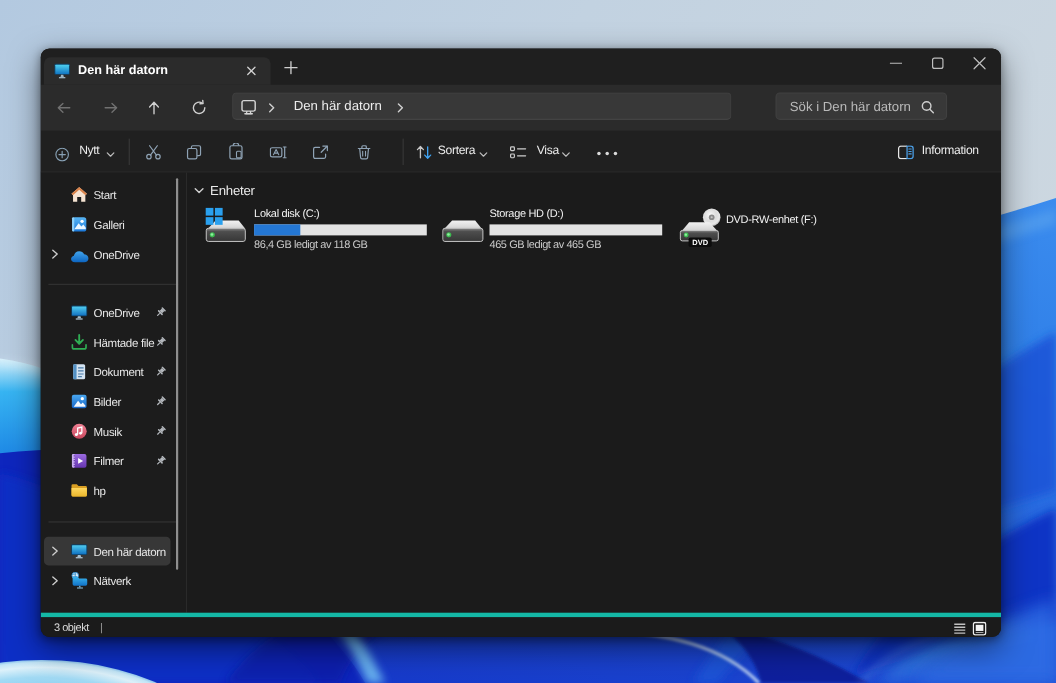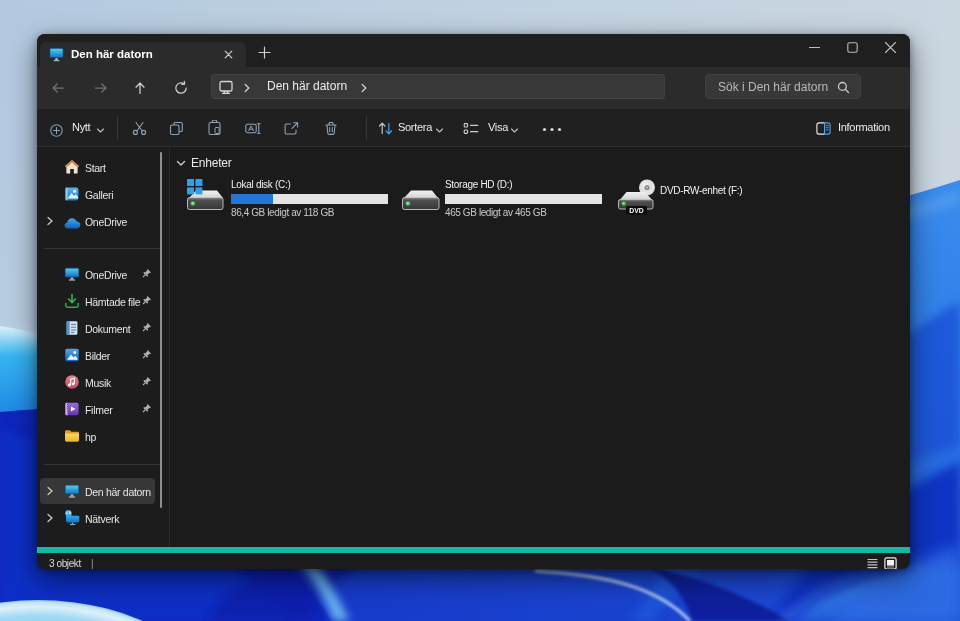--- a/index.html
+++ b/index.html
@@ -1,18 +1,18 @@
 <!DOCTYPE html>
 <html><head>
 <meta charset="utf-8">
 <style>
   html,body{margin:0;padding:0;width:960px;height:621px;overflow:hidden;background:#b9cee2;}
   *{box-sizing:border-box;font-family:"Liberation Sans",sans-serif;}
   .wall{position:absolute;left:0;top:0;width:960px;height:621px;}
-  .win{position:absolute;left:37px;top:34px;width:873px;height:535px;background:#1b1b1b;border-radius:8px;box-shadow:0 10px 28px rgba(0,0,0,.5),0 2px 8px rgba(0,0,0,.35);overflow:hidden;}
+  .win{position:absolute;left:37px;top:44px;width:873px;height:535px;background:#1b1b1b;border-radius:8px;box-shadow:0 10px 28px rgba(0,0,0,.5),0 2px 8px rgba(0,0,0,.35);overflow:hidden;}
   .titlebar{position:absolute;left:0;top:0;width:100%;height:33px;background:#1f1f1f;}
   .tab{position:absolute;left:3px;top:8px;width:206px;height:25px;background:#2b2b2b;border-radius:6px 6px 0 0;}
   .tab .ticon{position:absolute;left:9px;top:5px;}
   .tab .ttxt{position:absolute;left:31px;top:6px;font-size:11.5px;font-weight:bold;color:#fff;letter-spacing:0px;}
   .tclose{position:absolute;left:180px;top:4px;width:17px;height:17px;color:#c8c8c8;font-size:12px;text-align:center;line-height:17px;}
   .newtab{position:absolute;left:212px;top:8px;width:30px;height:25px;color:#cfcfcf;font-size:15px;text-align:center;line-height:24px;font-weight:normal;}
   .cbtn{position:absolute;top:6px;width:15px;height:15px;}
   .navrow{position:absolute;left:0;top:33px;width:100%;height:42px;background:#2b2b2b;}
   .navic{position:absolute;}
   .addr{position:absolute;left:174px;top:7px;width:454px;height:25px;background:#383838;border-radius:4px;border:1px solid #404040;border-bottom-color:#464646;}
@@ -28,21 +28,21 @@
   .vsep{position:absolute;left:132px;top:0;width:1px;height:100%;background:#2a2a2a;}
   .sitem{position:absolute;left:0;width:132px;height:27px;}
   .sitem .sic{position:absolute;left:27px;top:5px;}
   .sitem .stx{position:absolute;left:48px;top:7.5px;font-size:10.5px;letter-spacing:-0.3px;color:#e6e6e6;white-space:nowrap;}
   .sitem .chev{position:absolute;left:9px;top:8px;}
   .sitem .pin{position:absolute;left:104px;top:8px;}
   .ssep{position:absolute;left:7px;width:118px;height:1px;background:#343434;}
   .selrow{position:absolute;left:3px;top:331px;width:115px;height:26px;background:#373737;border-radius:4px;}
   .sbar{position:absolute;left:123px;top:5px;width:2px;height:356px;background:#8f8f8f;border-radius:1px;}
   .content{position:absolute;left:133px;top:0;right:0;height:100%;background:#1b1b1b;}
-  .statusbar{position:absolute;left:0;top:513px;width:100%;height:22px;background:#1b1b1b;border-top:6px solid #14b8a6;}
+  .statusbar{position:absolute;left:0;top:513px;width:100%;height:22px;background:#1b1b1b;border-top:4px solid #14b8a6;}
   .stxt1{position:absolute;left:12px;top:5px;font-size:10px;letter-spacing:-0.4px;color:#dcdcdc;}
   .tile-label{position:absolute;font-size:10px;letter-spacing:-0.3px;color:#f2f2f2;white-space:nowrap;}
   .tile-sub{position:absolute;font-size:10px;letter-spacing:-0.4px;color:#c9c9c9;white-space:nowrap;}
   .pbar{position:absolute;height:10px;background:#e3e3e3;}
   .pfill{position:absolute;left:0;top:0;height:10px;background:#2477d4;}
 </style>
 </head>
 <body>
 <svg class="wall" viewBox="0 0 960 621" preserveAspectRatio="none">
   <defs>

